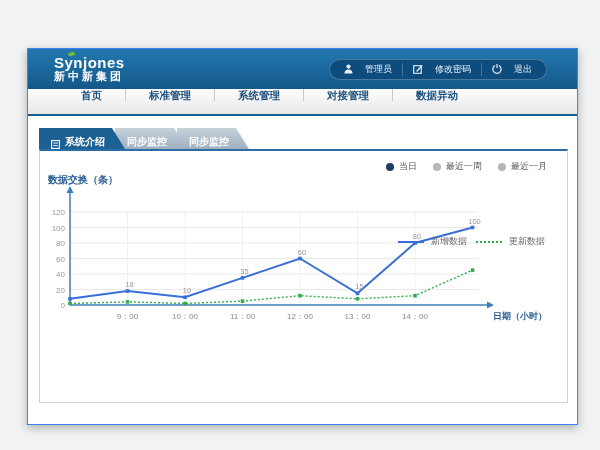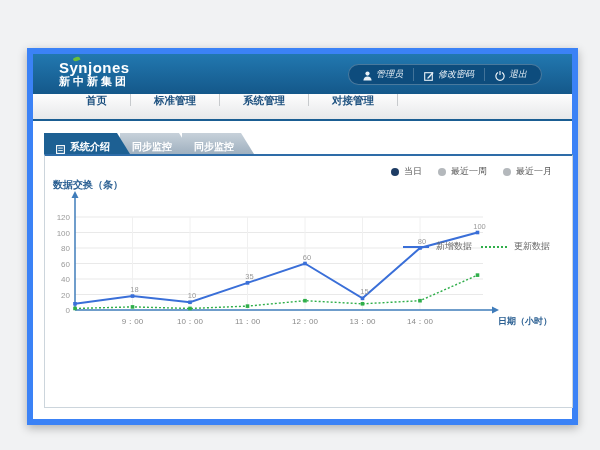--- a/index.html
+++ b/index.html
@@ -1,36 +1,36 @@
 <!DOCTYPE html>
 <html><head>
 <meta charset="utf-8">
 <style>
   * { margin:0; padding:0; box-sizing:border-box; }
   html,body { width:600px; height:450px; overflow:hidden; }
   body { background:#f1f2f3; font-family:"Liberation Sans","DejaVu Sans",sans-serif; position:relative; }
 
   .window { position:absolute; left:27px; top:48px; width:551px; height:377px;
-            background:#ffffff; border:6px solid #3b82f6; box-shadow:0 3px 9px rgba(0,0,0,0.28); }
+            background:#ffffff; border:1px solid #3b82f6; box-shadow:0 3px 9px rgba(0,0,0,0.28); }
 
   
   .hdr { position:absolute; left:0; top:0; width:100%; height:40px;
          background:linear-gradient(#2278b0,#14588a); display:flex; align-items:center; }
   .logo { margin-left:26px; color:#fff; line-height:1.05; position:relative; }
   .logo .l1 { font-size:15px; font-weight:bold; letter-spacing:0.5px; }
   .logo .leaf { position:absolute; left:14px; top:-3px; width:7px; height:4px;
                 background:#6abf3a; border-radius:60% 100% 10% 100%; transform:rotate(-20deg); }
   .logo .l2 { font-size:11px; font-weight:bold; letter-spacing:3px; }
   .hdr-title { margin-left:16px; padding-left:16px; border-left:1px solid rgba(255,255,255,0.25);
                color:#fff; font-size:13px; font-weight:600; letter-spacing:1px; height:22px; line-height:22px; }
   .userbar { margin-left:auto; margin-right:30px; height:21px; background:#0d4c7d;
              border:1px solid rgba(255,255,255,0.25); border-radius:11px;
              display:flex; align-items:center; padding:0 4px; }
-  .ub-item { display:flex; align-items:flex-end; gap:4px; color:#e9f1f7; font-size:9px;
-             padding:0 10px; cursor:pointer; white-space:nowrap;font-style:italic; }
+  .ub-item { display:flex; align-items:center; gap:12px; color:#e9f1f7; font-size:9px;
+             padding:0 10px; cursor:pointer; white-space:nowrap; }
   .ub-item + .ub-item { border-left:1px solid rgba(255,255,255,0.22); }
   .ub-item svg { display:block; }
 
   
   .nav { position:absolute; left:0; top:40px; width:100%; height:27px;
          background:linear-gradient(#fdfdfd,#e7e8ea); border-bottom:2px solid #1a5d92;
          display:flex; align-items:flex-start; padding-left:30px; }
   .nav-item { font-size:10.5px; font-weight:bold; color:#1b4f7e; padding:0 23px; cursor:pointer; white-space:nowrap; }
   .nav-div { width:1px; height:12px; background:#c7cacd; }
 
@@ -104,20 +104,21 @@
 
   <div class="nav">
     <div class="nav-item">首页</div>
     <div class="nav-div"></div>
     <div class="nav-item">标准管理</div>
     <div class="nav-div"></div>
     <div class="nav-item">系统管理</div>
     <div class="nav-div"></div>
     <div class="nav-item">对接管理</div>
     <div class="nav-div"></div>
+    <div class="nav-item">数据异动</div>
   </div>
 
   <div class="tabs">
     <div class="tab active">
       <svg width="9" height="9" viewBox="0 0 9 9">
           <rect x="0.6" y="0.6" width="7.8" height="7.8" fill="none" stroke="#fff" stroke-width="1.1"></rect>
           <line x1="2.2" y1="3.1" x2="6.8" y2="3.1" stroke="#fff" stroke-width="0.9"></line>
           <line x1="2.2" y1="5.6" x2="6.8" y2="5.6" stroke="#fff" stroke-width="0.9"></line>
         </svg>
       <span>系统介绍</span>

